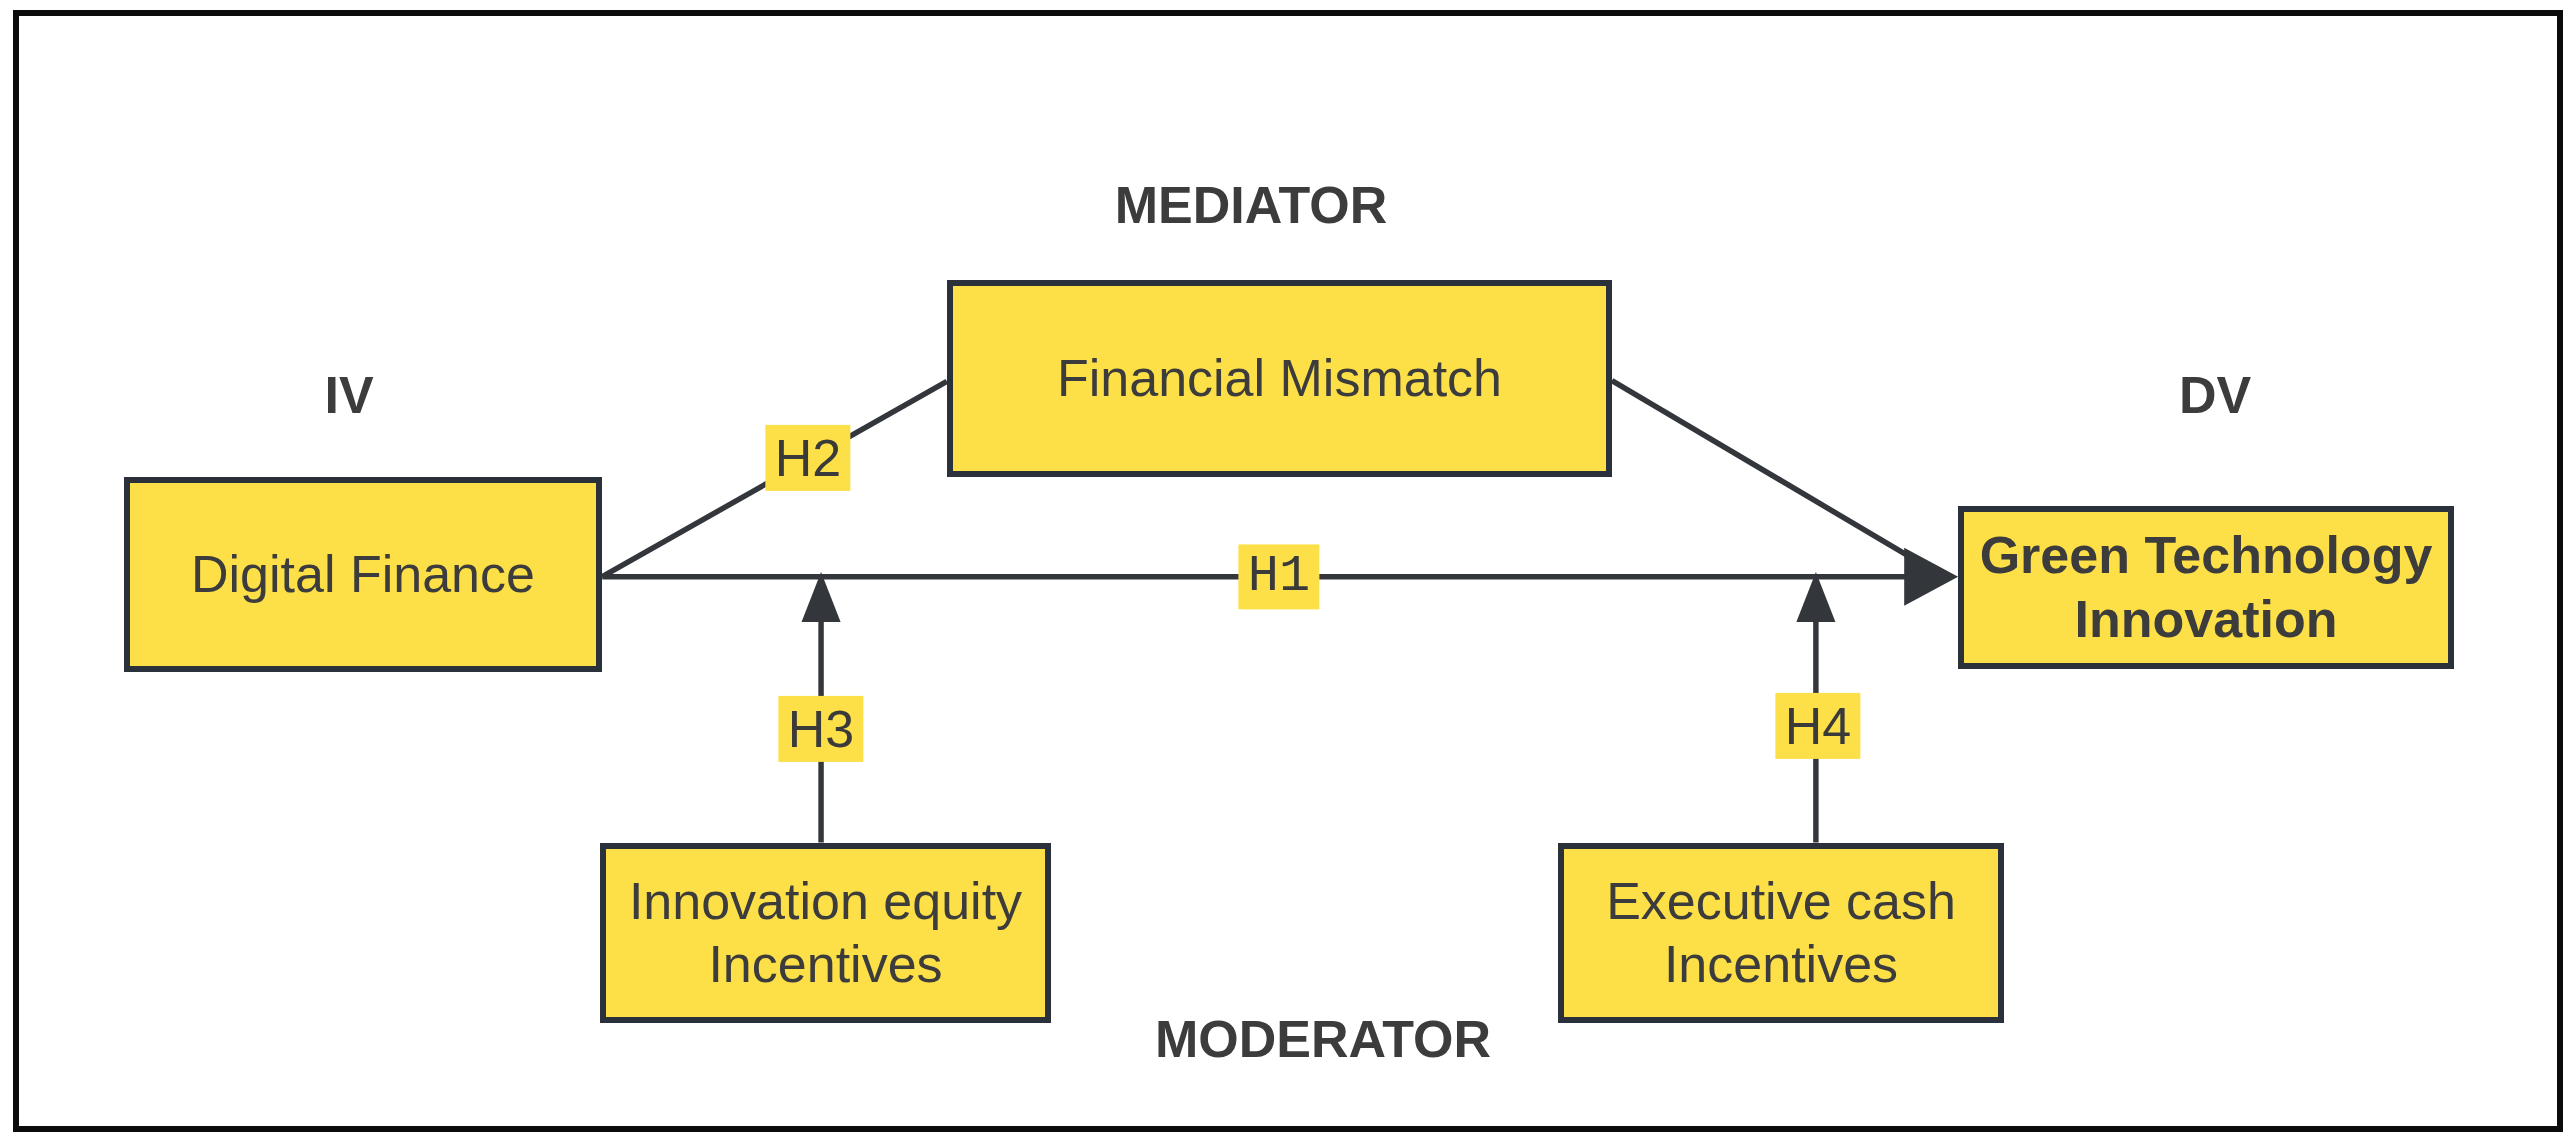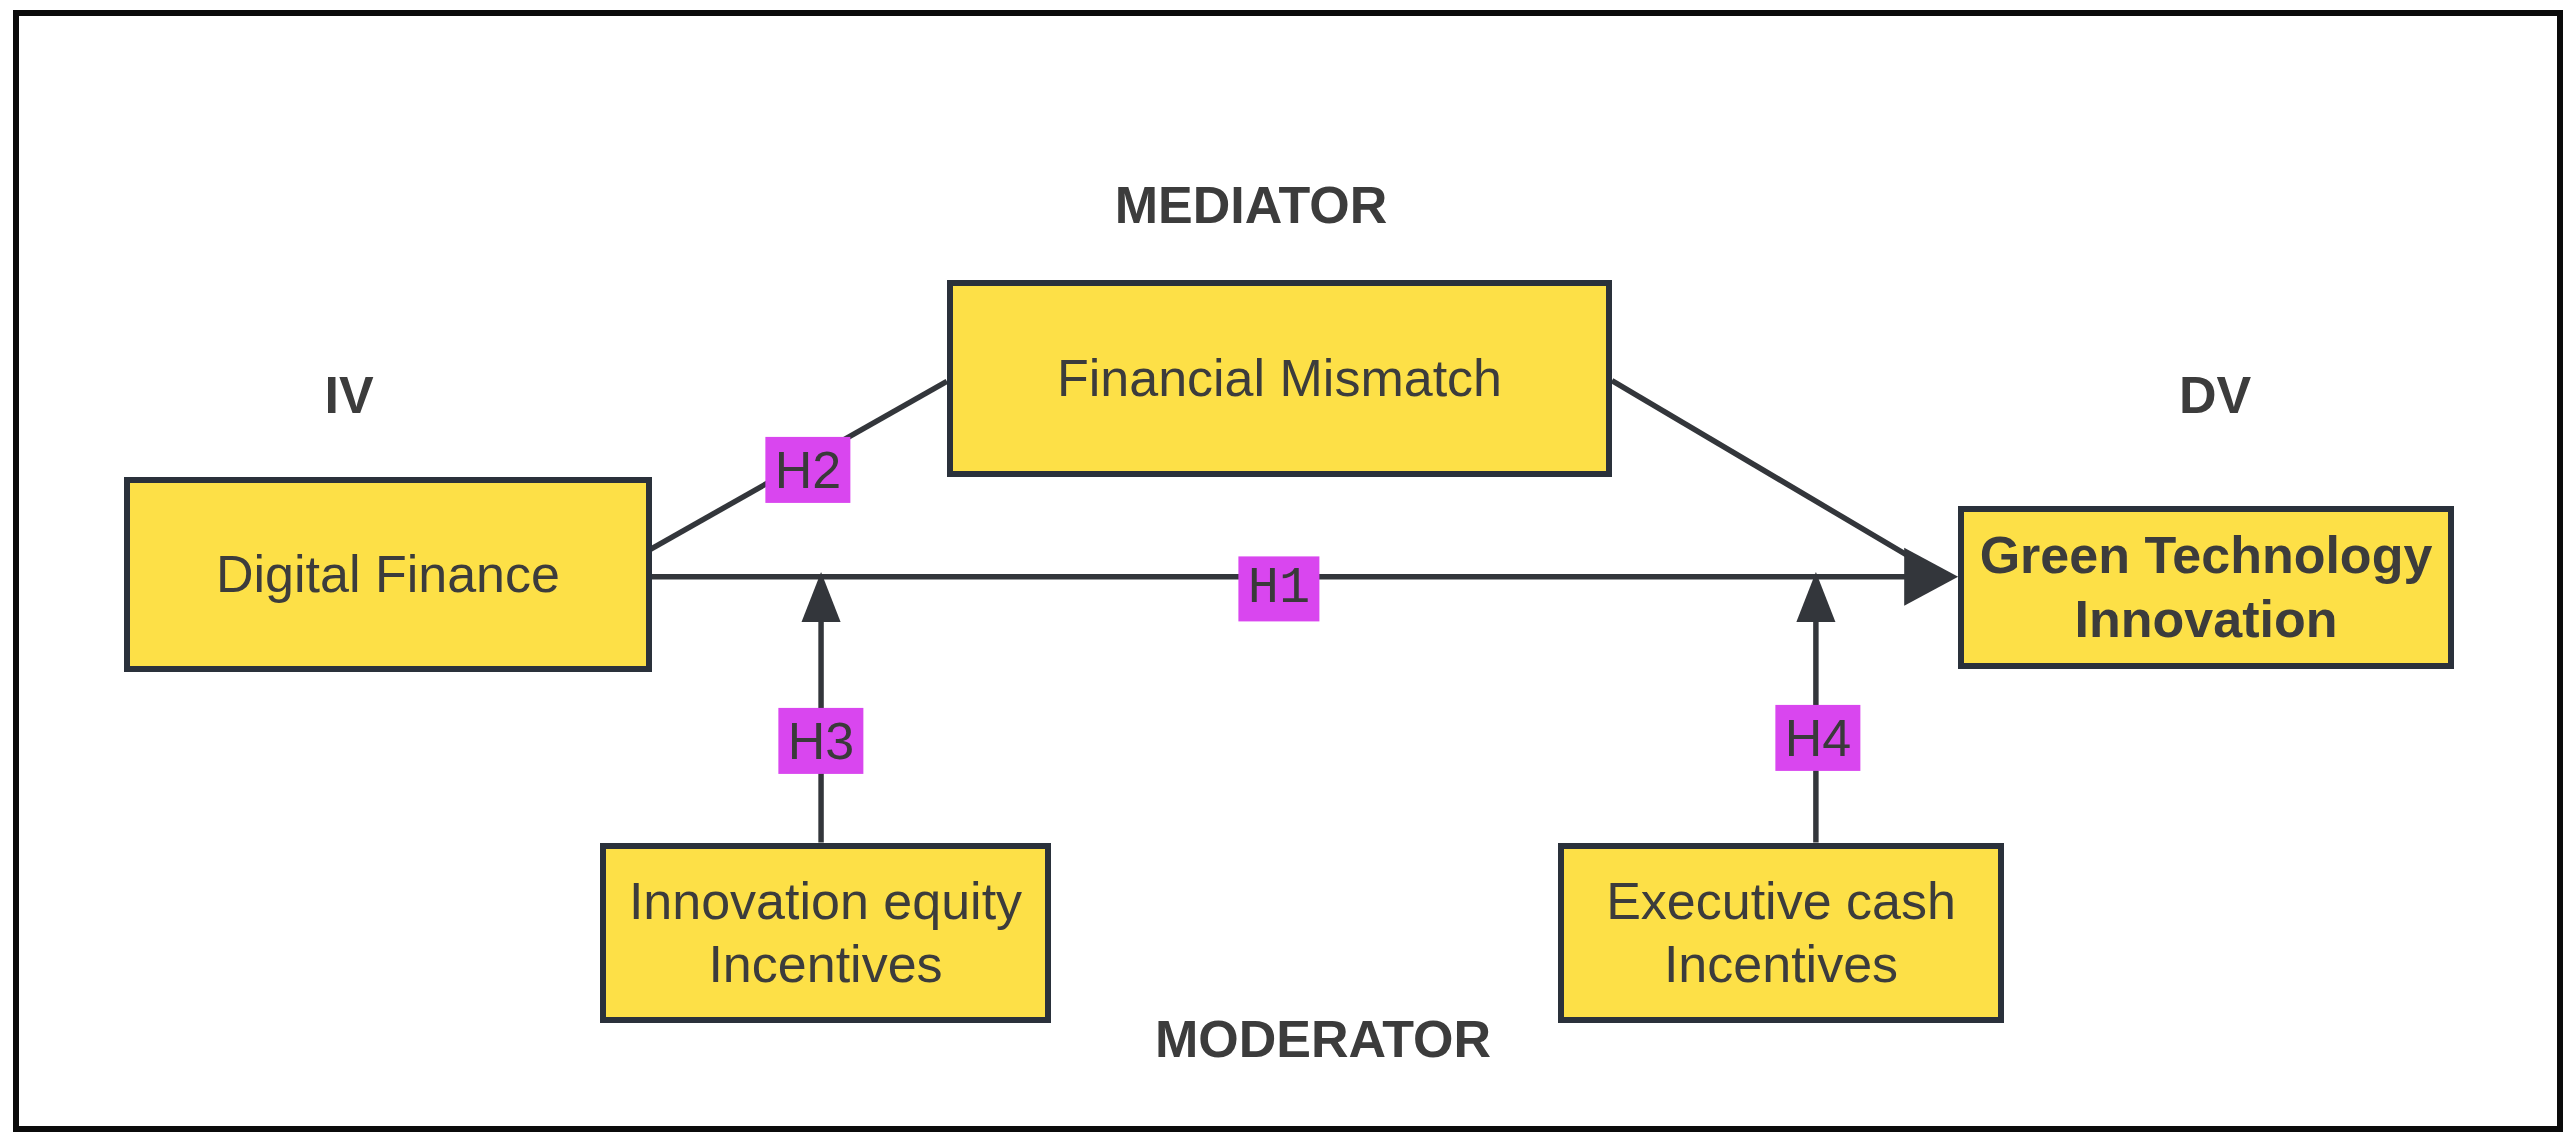--- a/index.html
+++ b/index.html
@@ -38,21 +38,21 @@
     box-sizing: border-box;
     display: flex;
     align-items: center;
     justify-content: center;
     text-align: center;
     font-size: 52px;
     line-height: 1.22;
     color: #3c3c3c;
     padding: 0 15.6px;
   }
-  .node-digital-finance   { left: 124px;  top: 477px;  width: 528px; height: 195px; }
+  .node-digital-finance   { left: 124px;  top: 477px;  width: 478px; height: 195px; }
   .node-financial-mismatch{ left: 947px; top: 280px;  width: 665px; height: 197px; }
   .node-green-tech        { left: 1958px; top: 506px;  width: 496px; height: 163px; font-weight: bold; }
   .node-equity            { left: 600px;  top: 843px; width: 451px; height: 180px; }
   .node-cash              { left: 1558px; top: 843px; width: 446px; height: 180px; }
   .role-label {
     position: absolute;
     transform: translate(-50%, -50%);
     font-size: 52px;
     color: #3c3c3c;
     white-space: nowrap;
@@ -60,24 +60,23 @@
   }
   .role-iv        { left: 349px;  top: 395px; }
   .role-dv        { left: 2215px; top: 395px; }
   .role-mediator  { left: 1251px; top: 205px; }
   .role-moderator { left: 1323px; top: 992px; margin-top: 47px; }
   .path-label {
     position: absolute;
     transform: translate(-50%, -50%);
     font-size: 52px;
     color: #3a3a3a;
-    background: #d946ef;
+    background: #fde047;
     padding: 3.1px 9.4px;
     white-space: nowrap;
-    margin-top: 12px;
   }
   .label-h1 { left: 1279px; top: 577px; font-family: Liberation Mono, monospace; }
   .label-h2 { left: 808px; top: 458px; }
   .label-h3 { left: 821px; top: 729px; }
   .label-h4 { left: 1818px; top: 726px; }
 </style>
 </head>
 <body>
 
 <div class="canvas">

